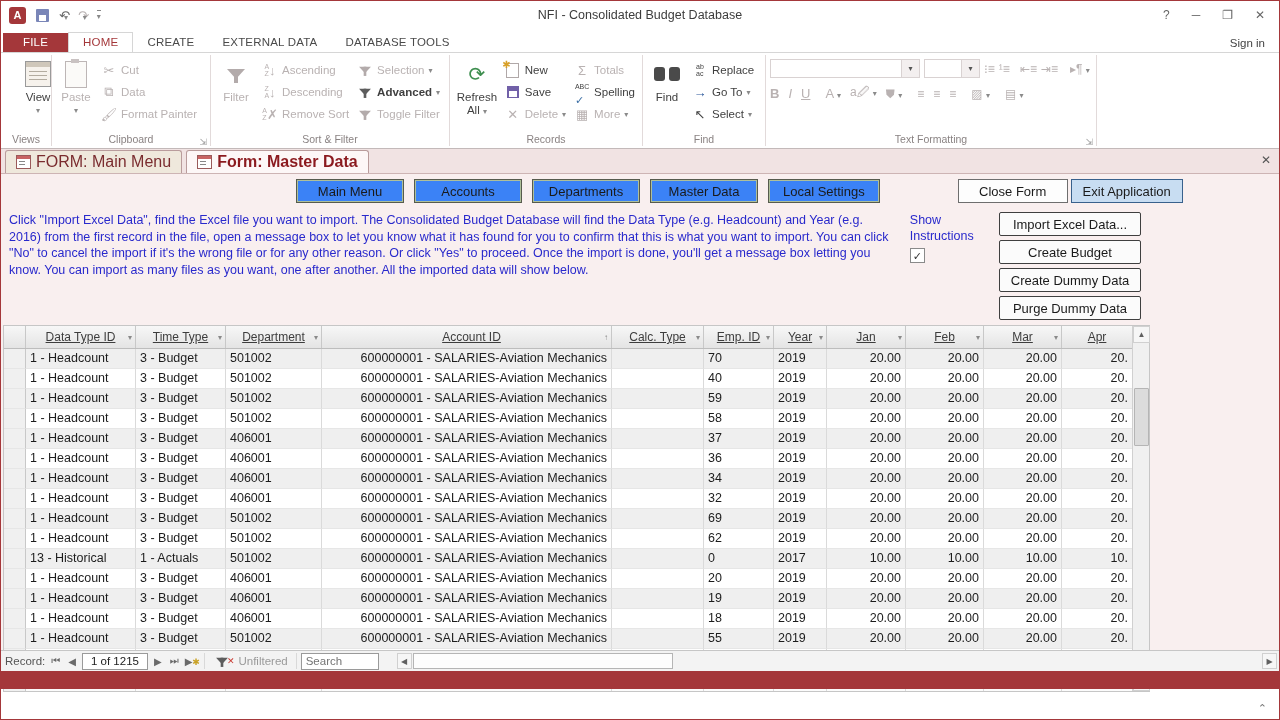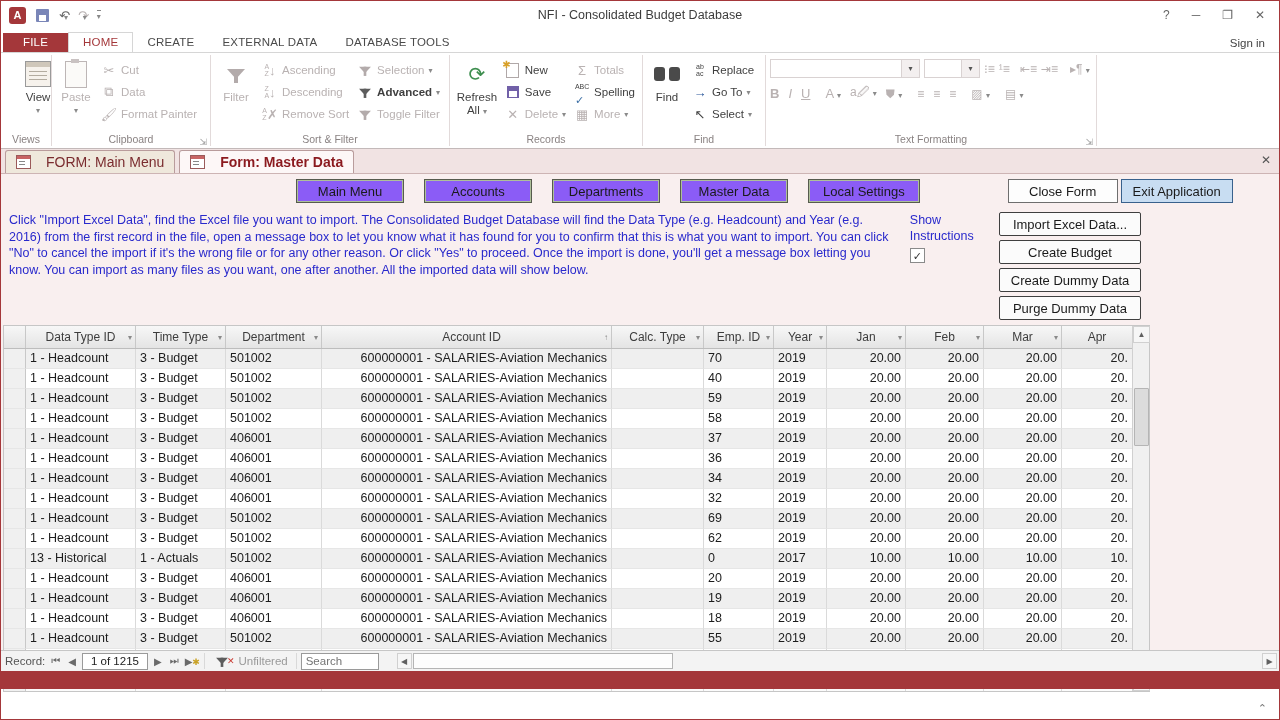--- a/index.html
+++ b/index.html
@@ -63,35 +63,35 @@
   .refresh-g{color:#3e8e4f;font-size:20px;line-height:20px;}
   .floppy-sm{width:12px;height:12px;background:#7160A8;position:relative;}
   .floppy-sm:after{content:"";position:absolute;left:2px;top:5px;right:2px;bottom:1px;background:#fff;}
   .page-sm{width:11px;height:13px;border:1px solid #b0a8a8;background:#fff;position:relative;}
   .star{position:absolute;left:-5px;top:-5px;color:#D8A028;font-size:10px;}
   .tinytxt{font-size:7px;line-height:7px;letter-spacing:0;}
   .chk-blue{color:#3A6EA5;font-size:11px;line-height:8px;}
 
   
   .doctab-strip{height:24px;background:#f1e3e3;border-bottom:1px solid #cdb4b4;display:flex;align-items:flex-end;position:relative;}
-  .doctab{display:flex;align-items:center;gap:15px;height:22px;padding:0 10px;border:1px solid #b99c9c;border-bottom:none;
-    border-radius:3px 3px 0 0;margin-left:4px;font-size:14px;color:#7a2c2f;background:#efe8dc;}
+  .doctab{display:flex;align-items:center;gap:5px;height:22px;padding:0 10px;border:1px solid #b99c9c;border-bottom:none;
+    border-radius:3px 3px 0 0;margin-left:4px;font-size:16px;color:#7a2c2f;background:#efe8dc;}
   .doctab.active{background:#fdf7f7;font-weight:bold;color:#8b1a1f;}
   .form-ic{width:13px;height:12px;border:1px solid #9a5a5a;background:#fff;position:relative;}
   .form-ic:before{content:"";position:absolute;left:0;top:0;right:0;height:3px;background:#c86464;}
   .form-ic:after{content:"";position:absolute;left:2px;top:5px;width:6px;height:1px;background:#888;box-shadow:0 3px 0 #888;}
   .strip-close{position:absolute;right:8px;top:4px;font-size:12px;color:#555;}
 
   
   .formarea{height:515px;background:#f9efef;position:relative;}
   .navrow{display:flex;align-items:center;padding-top:4px;height:26px;}
   .btn{box-sizing:border-box;display:inline-flex;align-items:center;justify-content:center;
     font-size:13px;color:#1a1a1a;cursor:default;}
-  .nav-btn{background:#8b5cf6;border:1px solid #565b4e;box-shadow:0 0 0 1px #aebf9a inset;
-    height:24px;padding:0 14px;margin-right:20px;min-width:108px;}
+  .nav-btn{background:#3b82f6;border:1px solid #565b4e;box-shadow:0 0 0 1px #aebf9a inset;
+    height:24px;padding:0 14px;margin-right:10px;min-width:108px;}
   .close-btn{background:#fdfdfd;border:1px solid #6e6e6e;height:24px;min-width:110px;}
   .exit-btn{background:#c8ddf2;border:1px solid #39618c;height:24px;min-width:112px;}
   .u{}
   .instr-wrap{display:flex;padding:8px 8px 0 8px;gap:12px;}
   .instr-text{width:898px;font-size:12.5px;line-height:16.5px;color:#2929cc;}
   .show-instr{width:78px;font-size:12.5px;color:#2929cc;line-height:16px;}
   .chkbox{width:13px;height:13px;border:1px solid #8a8a8a;background:#fff;margin-top:4px;
     display:flex;align-items:center;justify-content:center;font-size:11px;color:#333;}
   .action-col{display:flex;flex-direction:column;gap:4px;margin-left:auto;margin-right:130px;}
   .action-btn{background:#fbfbfb;border:1px solid #3f3f3f;border-radius:2px;height:24px;width:142px;font-size:13px;}
@@ -104,21 +104,21 @@
     display:flex;align-items:center;justify-content:center;}
   .fx-btn .redx{position:absolute;right:2px;bottom:0;color:#C93A32;font-size:10px;font-weight:bold;}
   .filter-btn{display:flex;align-items:center;gap:6px;background:#f4f9fd;border:1px solid #b5cadd;border-radius:2px;
     height:24px;padding:0 10px;font-size:12.5px;color:#111;margin-left:10px;}
 
   
   .datasheet{position:absolute;left:2px;top:151px;width:1145px;background:#fff;border:1px solid #c6c6c6;display:flex;}
   .grid{width:1128px;}
   .thead{display:flex;height:22px;background:linear-gradient(#f7f7f7,#e4e4e4);border-bottom:1px solid #bdbdbd;}
   .th{box-sizing:border-box;border-right:1px solid #c8c8c8;display:flex;align-items:center;justify-content:center;
-      font-size:12px;color:#3d3d3d;position:relative;gap:3px;}
+      font-size:12px;color:#3d3d3d;position:relative;gap:3px;text-decoration:underline;}
   .th .dd{position:absolute;right:3px;top:7px;}
   .trow{display:flex;height:20px;}
   .trow.odd .cell{background:#efefef;}
   .trow.even .cell{background:#ffffff;}
   .cell{box-sizing:border-box;border-right:1px solid #dadada;border-bottom:1px solid #e6e6e6;
     font-size:12.5px;color:#1c1c1c;line-height:19px;padding:0 4px;overflow:hidden;white-space:nowrap;}
   .cell.sel{background:#f0f0f0 !important;border-right:1px solid #c8c8c8;}
   .w-sel{width:22px;flex:none;}
   .w-c0{width:110px;flex:none;} .w-c1{width:90px;flex:none;} .w-c2{width:96px;flex:none;}
   .w-c3{width:290px;flex:none;padding-left:10px;text-align:right;} .w-c4{width:92px;flex:none;}

